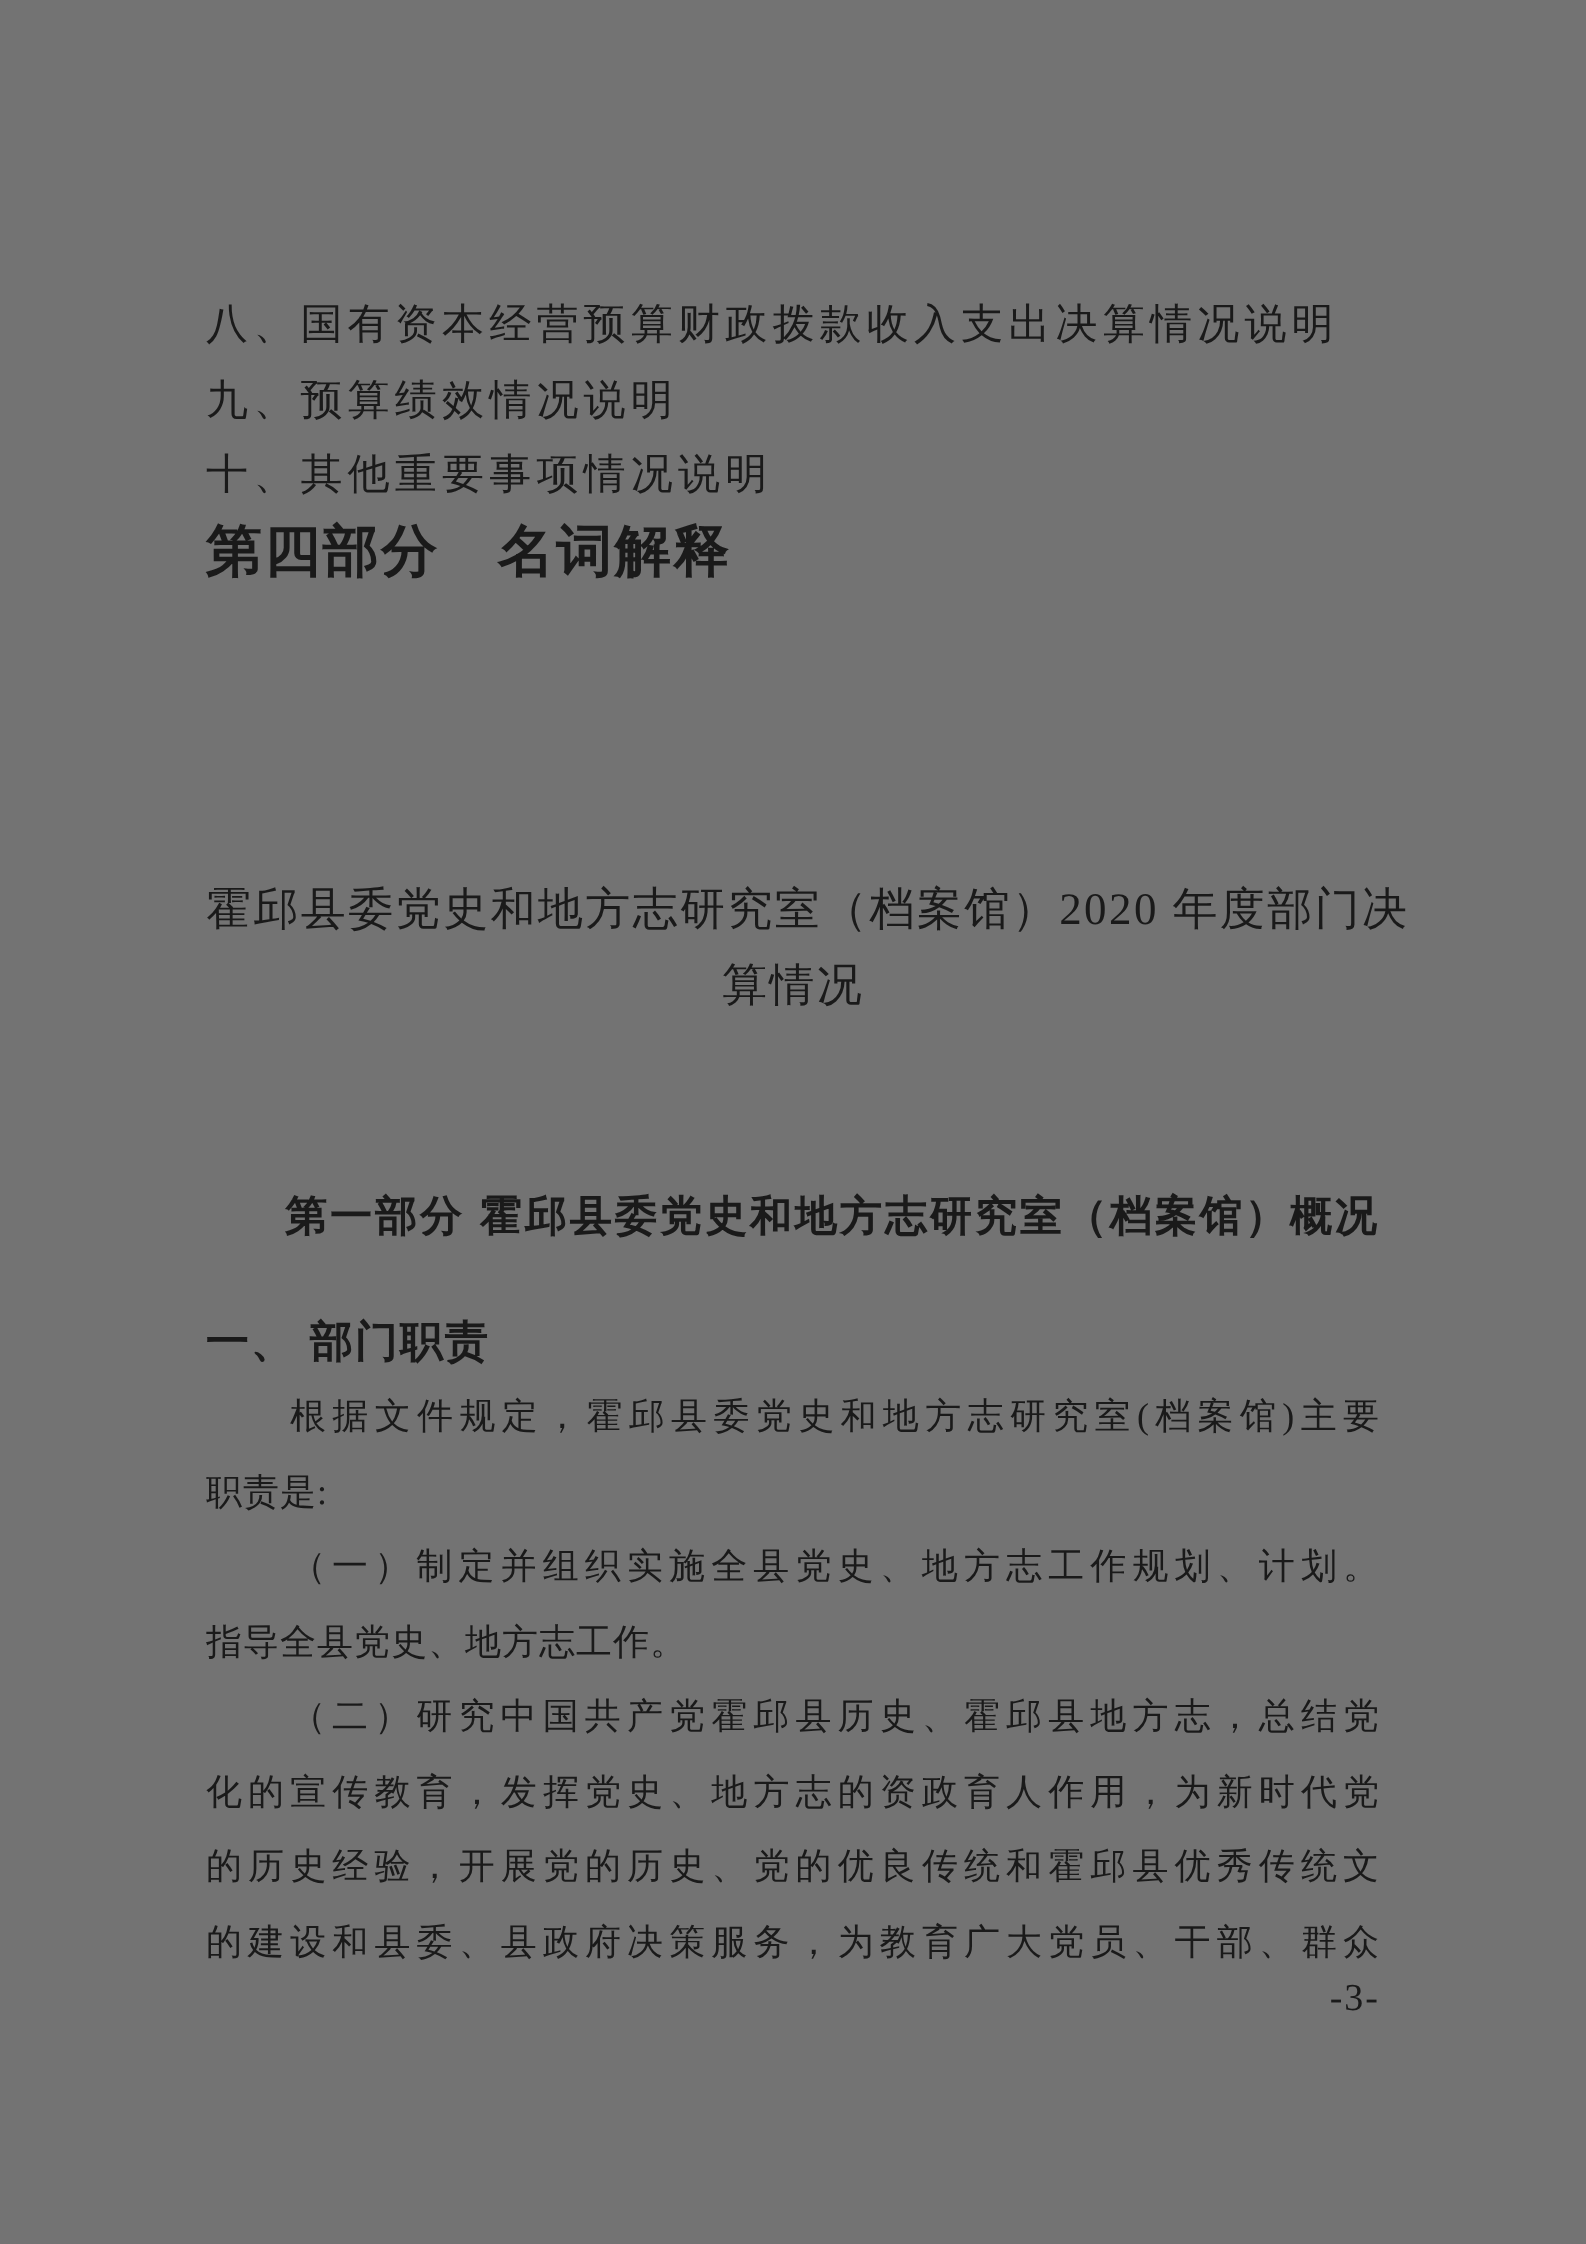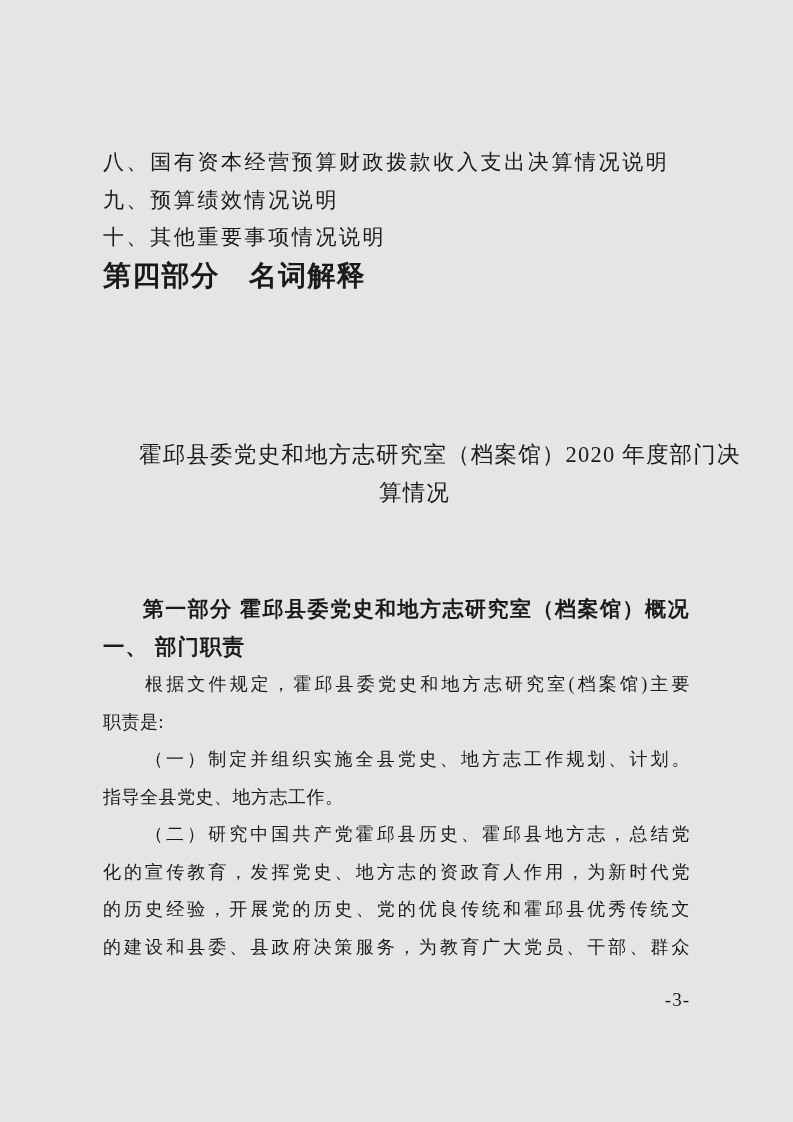--- a/index.html
+++ b/index.html
@@ -5,21 +5,21 @@
   html, body {
     margin: 0;
     padding: 0;
     background: #ffffff;
   }
   .page {
     position: relative;
     width: 793px;
     height: 1122px;
     margin: 0 auto;
-    background: #e5e5e5;
+    background: #737373;
     color: #1a1a1a;
     overflow: hidden;
     font-family: "Liberation Serif", "DejaVu Serif", serif;
   }
   
   .toc {
     position: absolute;
     left: 103px;
     top: 144px;
     width: 587px;
@@ -42,21 +42,21 @@
   .doc-title {
     position: absolute;
     left: 103px;
     top: 436px;
     width: 587px;
     text-align: center;
     font-size: 22.5px;
     line-height: 38px;
     letter-spacing: 1.2px;
   }
-  .doc-title .t-line { white-space: nowrap; margin-left: 36px; }
+  .doc-title .t-line { white-space: nowrap; }
   
   .main {
     position: absolute;
     left: 103px;
     top: 590px;
     width: 587px;
   }
   .section-heading {
     font-family: "Liberation Sans", "DejaVu Sans", sans-serif;
     font-weight: 700;
@@ -66,20 +66,21 @@
     text-align: right;
     padding-left: 30px;
     white-space: nowrap;
   }
   .sub-heading {
     font-family: "Liberation Sans", "DejaVu Sans", sans-serif;
     font-weight: 700;
     font-size: 21.5px;
     line-height: 38px;
     letter-spacing: 1px;
+    margin-top: 24px;
   }
   .para-line {
     font-size: 18px;
     line-height: 37.5px;
     letter-spacing: 0.5px;
   }
   .fill {
     text-align: justify;
     text-align-last: justify;
   }

